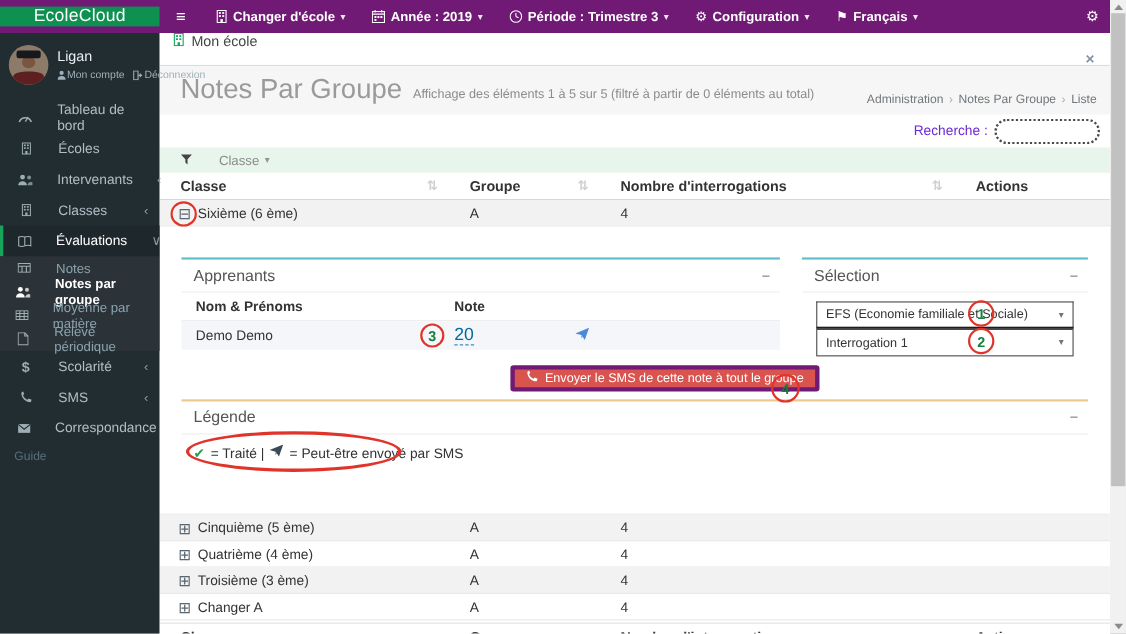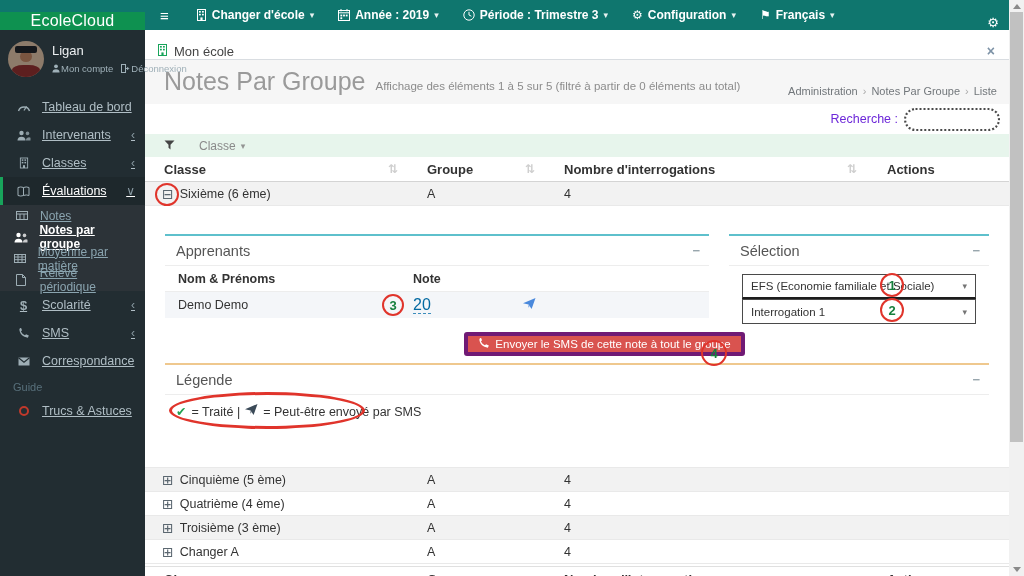--- a/index.html
+++ b/index.html
@@ -1,62 +1,62 @@
 <!DOCTYPE html>
 <html><head>
 <meta charset="utf-8">
 <style>
   * { box-sizing: border-box; margin: 0; padding: 0; }
   html,body { width:1024px; height:576px; overflow:hidden;
     font-family:"Liberation Sans","DejaVu Sans",sans-serif; font-size:13px; color:#333; background:#fff; }
 
   
-  .navbar { position:fixed; top:0; left:0; width:1009px; height:30px; display:flex; align-items:flex-end;
-    background:#0f766e; color:#fff; z-index:30; }
+  .navbar { position:fixed; top:0; left:0; width:1009px; height:30px; display:flex; align-items:center;
+    background:#701a75; color:#fff; z-index:30; }
   .brand { width:145px; background:#0e9150; display:flex; align-items:center; justify-content:center;
     font-size:16px; letter-spacing:.2px; }
   .nav-items { display:flex; align-items:center; }
   .hamburger { padding:0 15px; font-size:15px; font-weight:bold; cursor:pointer; }
   .nav-item { display:flex; align-items:center; gap:5px; padding:0 12px; font-size:12px; font-weight:bold; height:30px; cursor:pointer; }
   .nav-item svg { display:block; }
   .caret { font-size:9px; opacity:.9; }
   .nav-right { margin-left:auto; display:flex; align-items:center; padding-right:10px; font-size:13px; }
 
   
   .sidebar { position:fixed; top:30px; left:0; width:145px; height:546px; background:#222d32; color:#b0bec5; z-index:20; }
   .user-block { height:63px; display:flex; align-items:flex-start; padding:11px 8px 0 8px; gap:8px; }
   .avatar { width:36px; height:36px; border-radius:50%; background:#8d7b6a; position:relative; overflow:hidden; flex:none; }
   .avatar .cap { position:absolute; top:5px; left:7px; width:22px; height:7px; background:#15181c; border-radius:2px; }
   .avatar .face { position:absolute; top:10px; left:12px; width:12px; height:11px; background:#7a5540; border-radius:50%; }
   .avatar .gown { position:absolute; bottom:0; left:4px; width:28px; height:12px; background:#5d1f1f; border-radius:40% 40% 0 0; }
   .user-name { color:#eceff1; font-size:13px; margin:2px 0 5px; }
   .user-links { display:flex; gap:8px; font-size:9.5px; color:#9fb0b8; white-space:nowrap; }
   .user-links span { display:flex; align-items:center; gap:1px; cursor:pointer; }
   .menu { list-style:none; }
-  .menu-item { display:flex; align-items:center; height:28px; padding:0 10px 0 13px; gap:11px; font-size:12.5px; cursor:pointer; border-left:3px solid transparent;text-decoration:underline; }
+  .menu-item { display:flex; align-items:center; height:28px; padding:0 10px 0 13px; gap:22px; font-size:12.5px; cursor:pointer; border-left:3px solid transparent; }
   .menu-item .mi-icon { width:15px; display:flex; justify-content:center; color:#9eaeb5; font-size:12px; }
   .menu-item .chev { margin-left:auto; color:#8a9ba3; font-size:12px; }
   .menu-item.active { background:#1e282c; border-left-color:#18a45b; color:#fff; }
   .submenu { list-style:none; background:#2c3338; }
   .submenu .menu-item { height:21.5px; font-size:12px; color:#8aa4af; border-left:none; padding-left:14px; }
   .submenu .menu-item.sel { color:#fff; font-weight:bold; }
   .guide-head { padding:6px 13px 4px; font-size:11px; color:#58707b; }
   .ring-icon { width:10px; height:10px; border:2.5px solid #c0392b; border-radius:50%; display:inline-block; }
 
   
   .scrollbar { position:fixed; right:0; top:0; width:15px; height:576px; background:#f1f1f1; z-index:40; }
   .sb-thumb { position:absolute; left:1px; top:12px; width:13px; height:430px; background:#c1c1c1; }
   .sb-up, .sb-dn { position:absolute; left:4px; width:0; height:0; border-left:4px solid transparent; border-right:4px solid transparent; }
   .sb-up { top:4px; border-bottom:5px solid #8a8a8a; }
   .sb-dn { bottom:4px; border-top:5px solid #8a8a8a; }
 
   
   .main { position:absolute; top:30px; left:145px; width:864px; height:546px; background:#fff; overflow:hidden; }
 
-  .tabbar { height:30px; display:flex; align-items:flex-end; padding:0 14px 0 12px; border-bottom:1px solid #d9dde1; background:#fff; }
+  .tabbar { height:30px; display:flex; align-items:flex-start; padding:0 14px 0 12px; border-bottom:1px solid #d9dde1; background:#fff;flex-direction:column; }
   .tabbar .tb-label { display:flex; align-items:center; gap:6px; color:#444; font-size:13px; }
   .tabbar .tb-close { margin-left:auto; color:#7e93a7; font-size:14px; font-weight:bold; cursor:pointer; }
 
   .pagehead { height:44px; background:#f6f6f6; position:relative; padding:7px 0 0 19px; }
   .page-title { display:flex; align-items:baseline; gap:10px; }
   .page-title .big { font-size:25px; font-weight:400; color:#9a9a9a; }
   .page-title .sub { font-size:11.5px; color:#8c8c8c; }
   .breadcrumb { position:absolute; right:12px; bottom:7px; font-size:11px; color:#72777b; display:flex; gap:5px; align-items:center; }
   .breadcrumb .sep { color:#aaa; }
   .breadcrumb .crumb { cursor:pointer; }
@@ -211,20 +211,33 @@
 
   <ul class="menu">
     <li class="menu-item">
       <span class="mi-icon">
           <svg width="14" height="10" viewBox="0 0 14 10">
             <path d="M1.5 9 a5.8 5.8 0 0 1 11 0" fill="none" stroke="currentColor" stroke-width="1.4"></path>
             <line x1="7" y1="8.5" x2="9.6" y2="4.4" stroke="currentColor" stroke-width="1.2"></line>
           </svg>
         </span>
       <span>Tableau de bord</span>
+    </li>
+    <li class="menu-item">
+      <span class="mi-icon">
+          <svg width="10" height="12" viewBox="0 0 11 12">
+            <rect x="1.5" y="0.5" width="8" height="11" fill="none" stroke="currentColor"></rect>
+            <rect x="3" y="2" width="1.8" height="1.6" fill="currentColor"></rect>
+            <rect x="6" y="2" width="1.8" height="1.6" fill="currentColor"></rect>
+            <rect x="3" y="4.8" width="1.8" height="1.6" fill="currentColor"></rect>
+            <rect x="6" y="4.8" width="1.8" height="1.6" fill="currentColor"></rect>
+            <rect x="4.4" y="8.4" width="2.2" height="3.1" fill="currentColor"></rect>
+          </svg>
+        </span>
+      <span>Écoles</span>
     </li>
     <li class="menu-item">
       <span class="mi-icon">
           <svg width="14" height="11" viewBox="0 0 14 11">
             <circle cx="4.5" cy="3" r="2.2" fill="currentColor"></circle>
             <path d="M0.5 10.5 a4 3.8 0 0 1 8 0 z" fill="currentColor"></path>
             <circle cx="10.5" cy="3.4" r="1.8" fill="currentColor" opacity=".75"></circle>
             <path d="M8.9 10.5 a3.2 3.1 0 0 1 4.6 -2.8 l0 2.8 z" fill="currentColor" opacity=".75"></path>
           </svg>
         </span>
@@ -318,28 +331,20 @@
       <span class="mi-icon">
           <svg width="12" height="9" viewBox="0 0 12 9">
             <rect x="0.5" y="0.5" width="11" height="8" fill="currentColor"></rect>
             <path d="M0.5 0.8 l5.5 4.5 5.5-4.5" fill="none" stroke="#222d32" stroke-width="1.1"></path>
           </svg>
         </span>
       <span>Correspondance</span>
     </li>
   </ul>
   <div class="guide-head">Guide</div>
-  <ul class="menu">
-    <li class="menu-item">
-      <span class="mi-icon">
-          <span class="ring-icon"></span>
-        </span>
-      <span>Trucs &amp; Astuces</span>
-    </li>
-  </ul>
 </aside>
 
 <main class="main">
 
   <div class="tabbar">
     <span class="tb-label">
       <span style="color:#18a45b;"><svg width="11" height="12" viewBox="0 0 11 12">
             <rect x="1.5" y="0.5" width="8" height="11" fill="none" stroke="currentColor"></rect>
             <rect x="3" y="2" width="1.8" height="1.6" fill="currentColor"></rect>
             <rect x="6" y="2" width="1.8" height="1.6" fill="currentColor"></rect>

